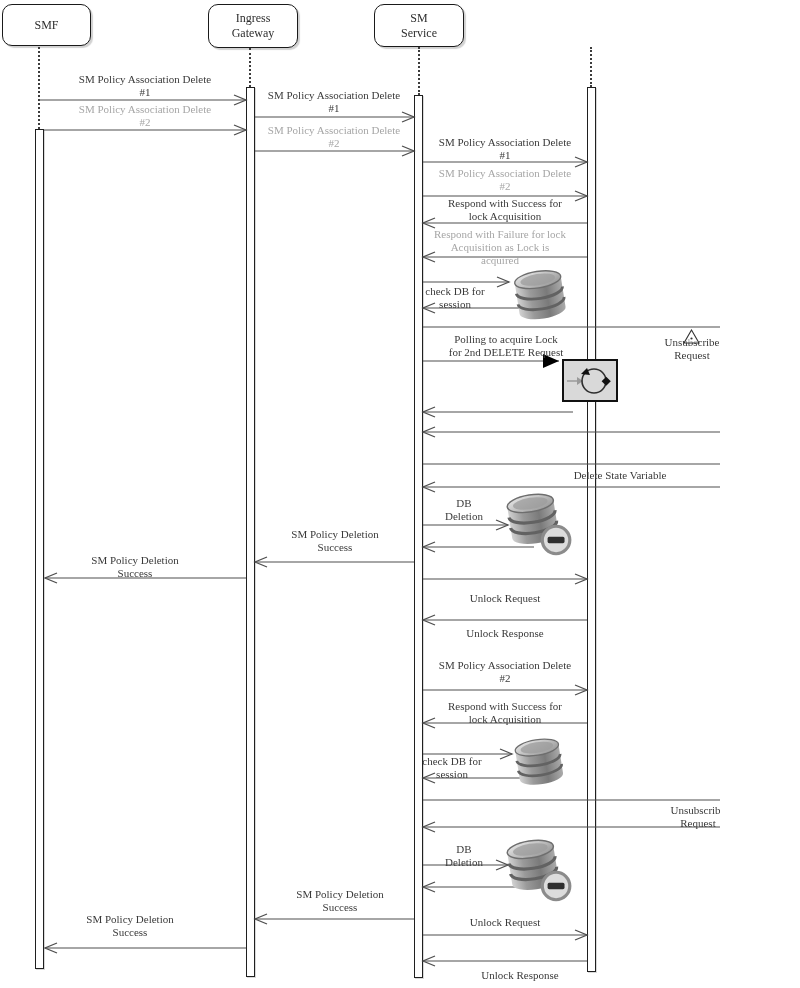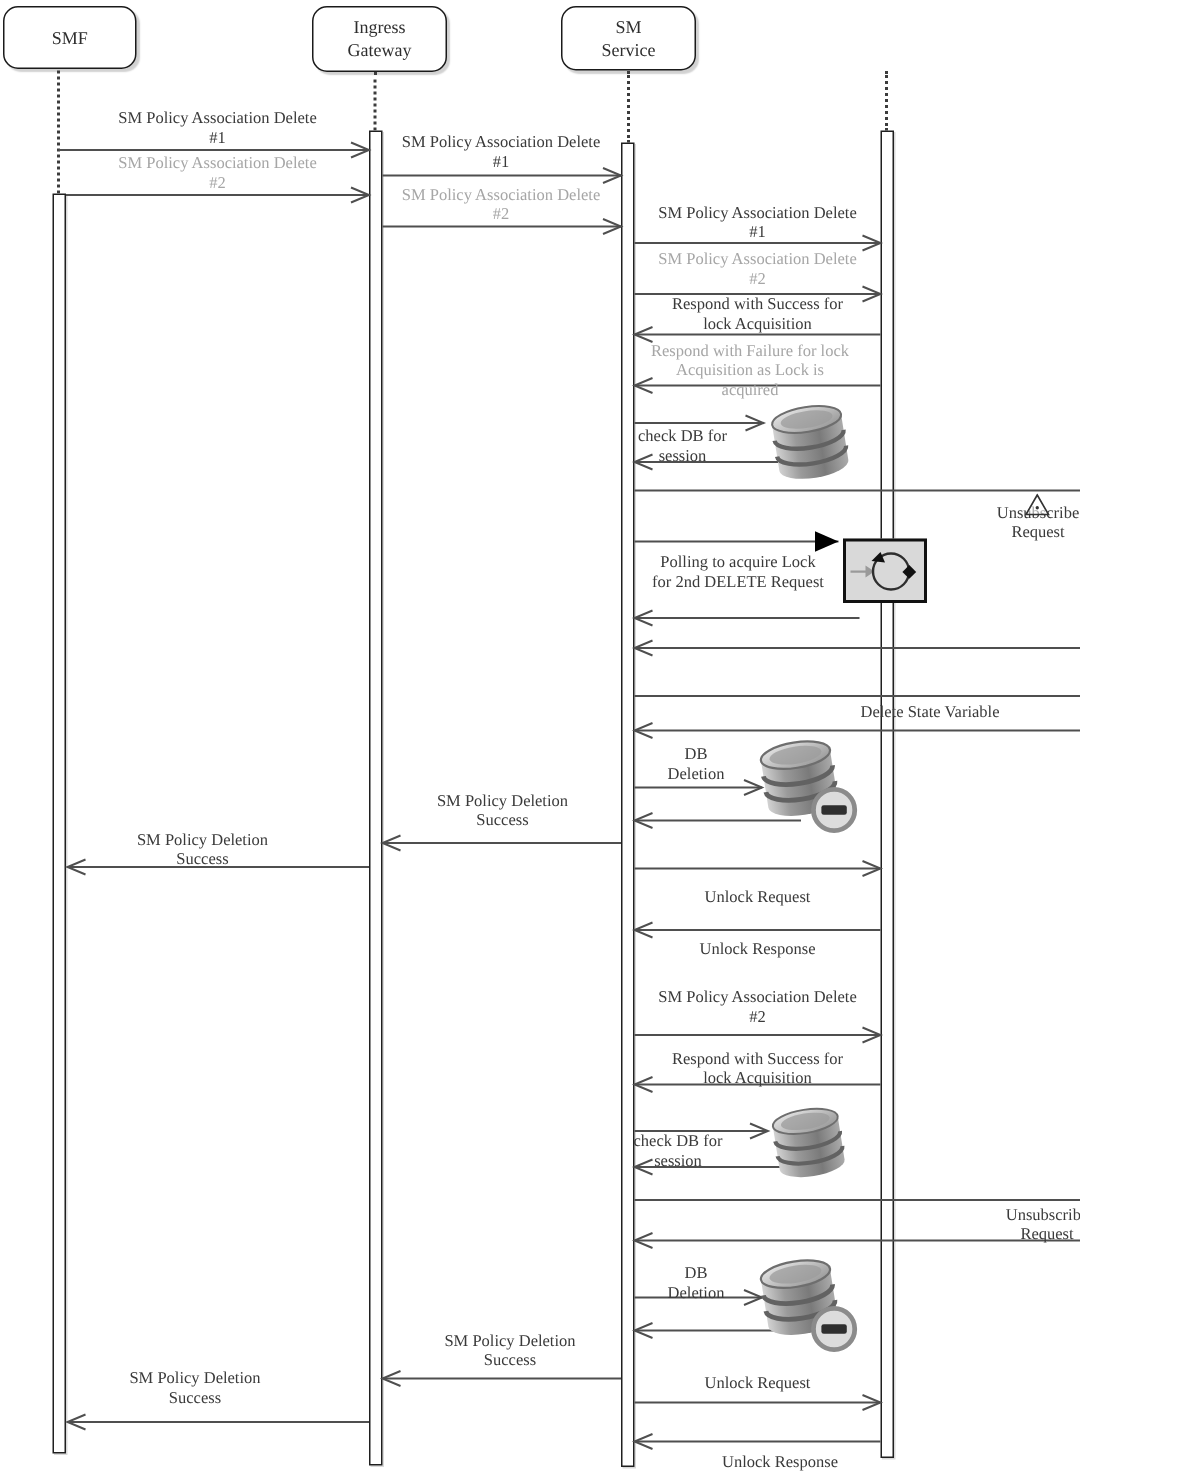--- a/index.html
+++ b/index.html
@@ -140,21 +140,21 @@
 #2</div>
   <div class="msg" style="left:405px;top:197px;">Respond with Success for
 lock Acquisition</div>
   <div class="msg gray" style="left:400px;top:228px;">Respond with Failure for lock
 Acquisition as Lock is
 acquired</div>
   <div class="msg" style="left:355px;top:285px;">check DB for
 session</div>
   <div class="msg" style="left:592px;top:336px;">Unsubscribe
 Request</div>
-  <div class="msg" style="left:392px;top:333px;margin-top:36px;">Polling to acquire Lock
+  <div class="msg" style="left:406px;top:333px;">Polling to acquire Lock
 for 2nd DELETE Request</div>
   <div class="msg" style="left:520px;top:469px;">Delete State Variable</div>
   <div class="msg" style="left:364px;top:497px;">DB
 Deletion</div>
   <div class="msg" style="left:235px;top:528px;">SM Policy Deletion
 Success</div>
   <div class="msg" style="left:35px;top:554px;">SM Policy Deletion
 Success</div>
   <div class="msg" style="left:405px;top:592px;">Unlock Request</div>
   <div class="msg" style="left:405px;top:627px;">Unlock Response</div>

